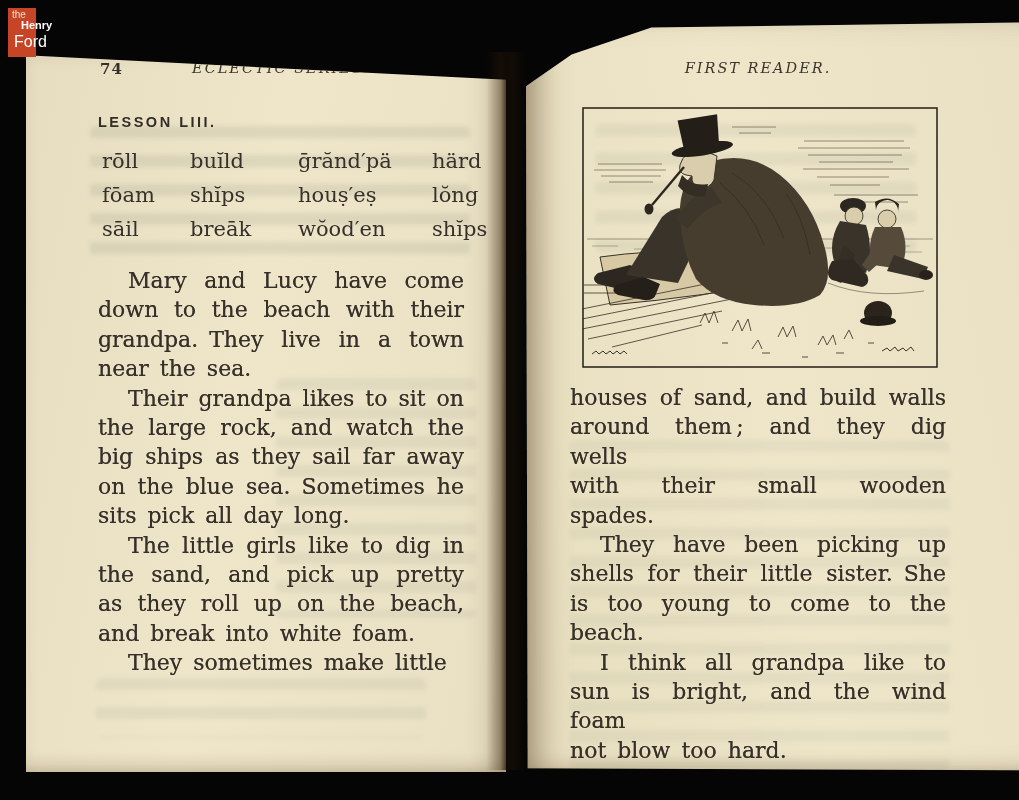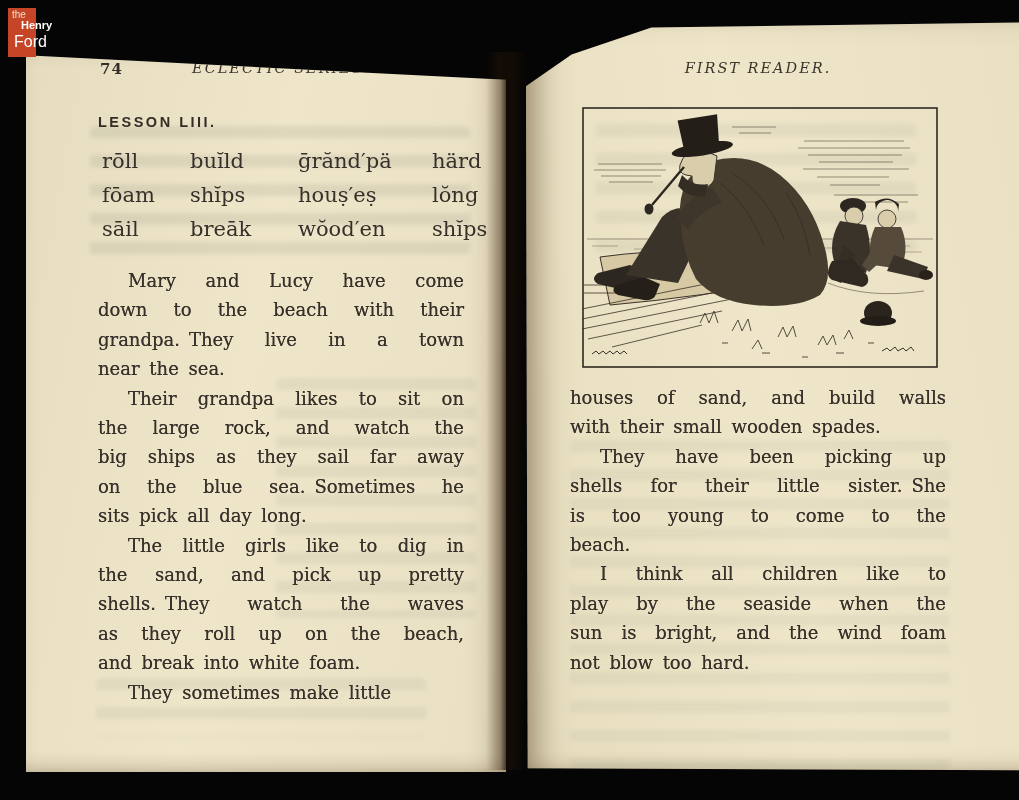--- a/index.html
+++ b/index.html
@@ -16,21 +16,21 @@
     box-shadow:inset 22px 0 32px -12px rgba(80,55,25,.5), inset 0 -8px 20px -10px rgba(80,55,25,.3);margin-left:20px;}
   #gutter{position:absolute;left:486px;top:52px;width:40px;height:718px;pointer-events:none;z-index:6;
     background:linear-gradient(90deg,rgba(50,30,10,0) 0%,rgba(50,30,10,.32) 36%,rgba(22,11,4,.7) 51%,rgba(50,30,10,.28) 66%,rgba(50,30,10,0) 100%);}
   .pgnum{position:absolute;font-size:15px;font-weight:bold;letter-spacing:1px;}
   .running{position:absolute;font-style:italic;font-size:14.5px;letter-spacing:2px;text-align:center;color:#3b342c;}
   .lesson{position:absolute;font-family:"Liberation Sans",sans-serif;font-weight:700;font-size:14.5px;
           letter-spacing:2.5px;text-align:left;color:#332d26;}
   .words{position:absolute;left:76px;top:96px;width:382px;font-size:21px;}
   .wrow{display:grid;grid-template-columns:88px 108px 134px auto;height:34px;align-items:center;}
   .wcell{white-space:nowrap;}
-  .bodytext{position:absolute;font-size:18px;line-height:29.4px;word-spacing:4px;
+  .bodytext{position:absolute;font-size:22px;line-height:29.4px;word-spacing:4px;
             text-shadow:0 0 .4px rgba(55,48,42,.8);}
   #left-body{left:72px;top:218px;width:366px;}
   #right-body{left:44px;top:363px;width:376px;}
   .jl{text-align:justify;text-align-last:justify;}
   .jl.last{text-align-last:left;}
   .jl.ind{text-indent:30px;}
   .illus{position:absolute;left:56px;top:87px;width:356px;height:261px;margin:0;}
   .ghost{position:absolute;pointer-events:none;border-radius:6px;filter:blur(2px);
     background:repeating-linear-gradient(to bottom,rgba(108,118,98,.13) 0 12px,rgba(0,0,0,0) 12px 29px);}
   #logo{position:absolute;left:8px;top:8px;width:28px;height:49px;z-index:10;
@@ -80,21 +80,20 @@
         <div class="jl">down to the beach with their</div>
         <div class="jl">grandpa. They live in a town</div>
         <div class="jl last">near the sea.</div>
         <div class="jl ind">Their grandpa likes to sit on</div>
         <div class="jl">the large rock, and watch the</div>
         <div class="jl">big ships as they sail far away</div>
         <div class="jl">on the blue sea. Sometimes he</div>
         <div class="jl last">sits pick all day long.</div>
         <div class="jl ind">The little girls like to dig in</div>
         <div class="jl">the sand, and pick up pretty</div>
-        <div class="jl">shells. They watch the waves</div>
         <div class="jl">as they roll up on the beach,</div>
         <div class="jl last">and break into white foam.</div>
         <div class="jl last ind">They sometimes make little</div>
       </div>
   </section>
 
   <section class="page" id="right-page">
     <div class="ghost" style="left:70px;top:104px;width:320px;height:130px;opacity:.65;"></div>
     <div class="ghost" style="left:44px;top:420px;width:380px;height:330px;opacity:.55;"></div>
 
@@ -154,27 +153,27 @@
           <path d="M118 216l5-10 4 10 5-12 4 12 M150 224l6-11 4 11 6-12 3 12 M196 230l5-10 4 10 6-11 3 11 M236 238l5-9 4 9 6-10 3 10 M170 242l6-9 4 9 M262 232l5-9 4 9"></path>
           <path d="M140 236h6 M180 246h8 M220 250h6 M254 246h8 M286 236h6"></path>
         </g>
         <path d="M10 247l4-3 3 3 4-3 3 3 4-3 3 3 4-3 3 3 4-3 3 3" stroke="#39322a" stroke-width="1" fill="none"></path>
         <path d="M300 244l5-3 3 3 5-4 3 4 5-3 3 3 5-4 3 4" stroke="#39322a" stroke-width="1" fill="none"></path>
       </svg>
     </figure>
 
     <div class="bodytext" id="right-body">
         <div class="jl">houses of sand, and build walls</div>
+        <div class="jl">around them ; and they dig wells</div>
         <div class="jl last">with their small wooden spades.</div>
         <div class="jl ind">They have been picking up</div>
         <div class="jl">shells for their little sister. She</div>
         <div class="jl">is too young to come to the</div>
         <div class="jl last">beach.</div>
-        <div class="jl ind">I think all children like to</div>
-        <div class="jl">play by the seaside when the</div>
+        <div class="jl ind">I think all grandpa like to</div>
         <div class="jl">sun is bright, and the wind foam</div>
         <div class="jl last">not blow too hard.</div>
       </div>
   </section>
 
   <div id="gutter"></div>
 
   <div id="logo" style="background: rgb(198, 69, 39);">
     <span class="the">the</span>
     <span class="henry">Henry</span>

